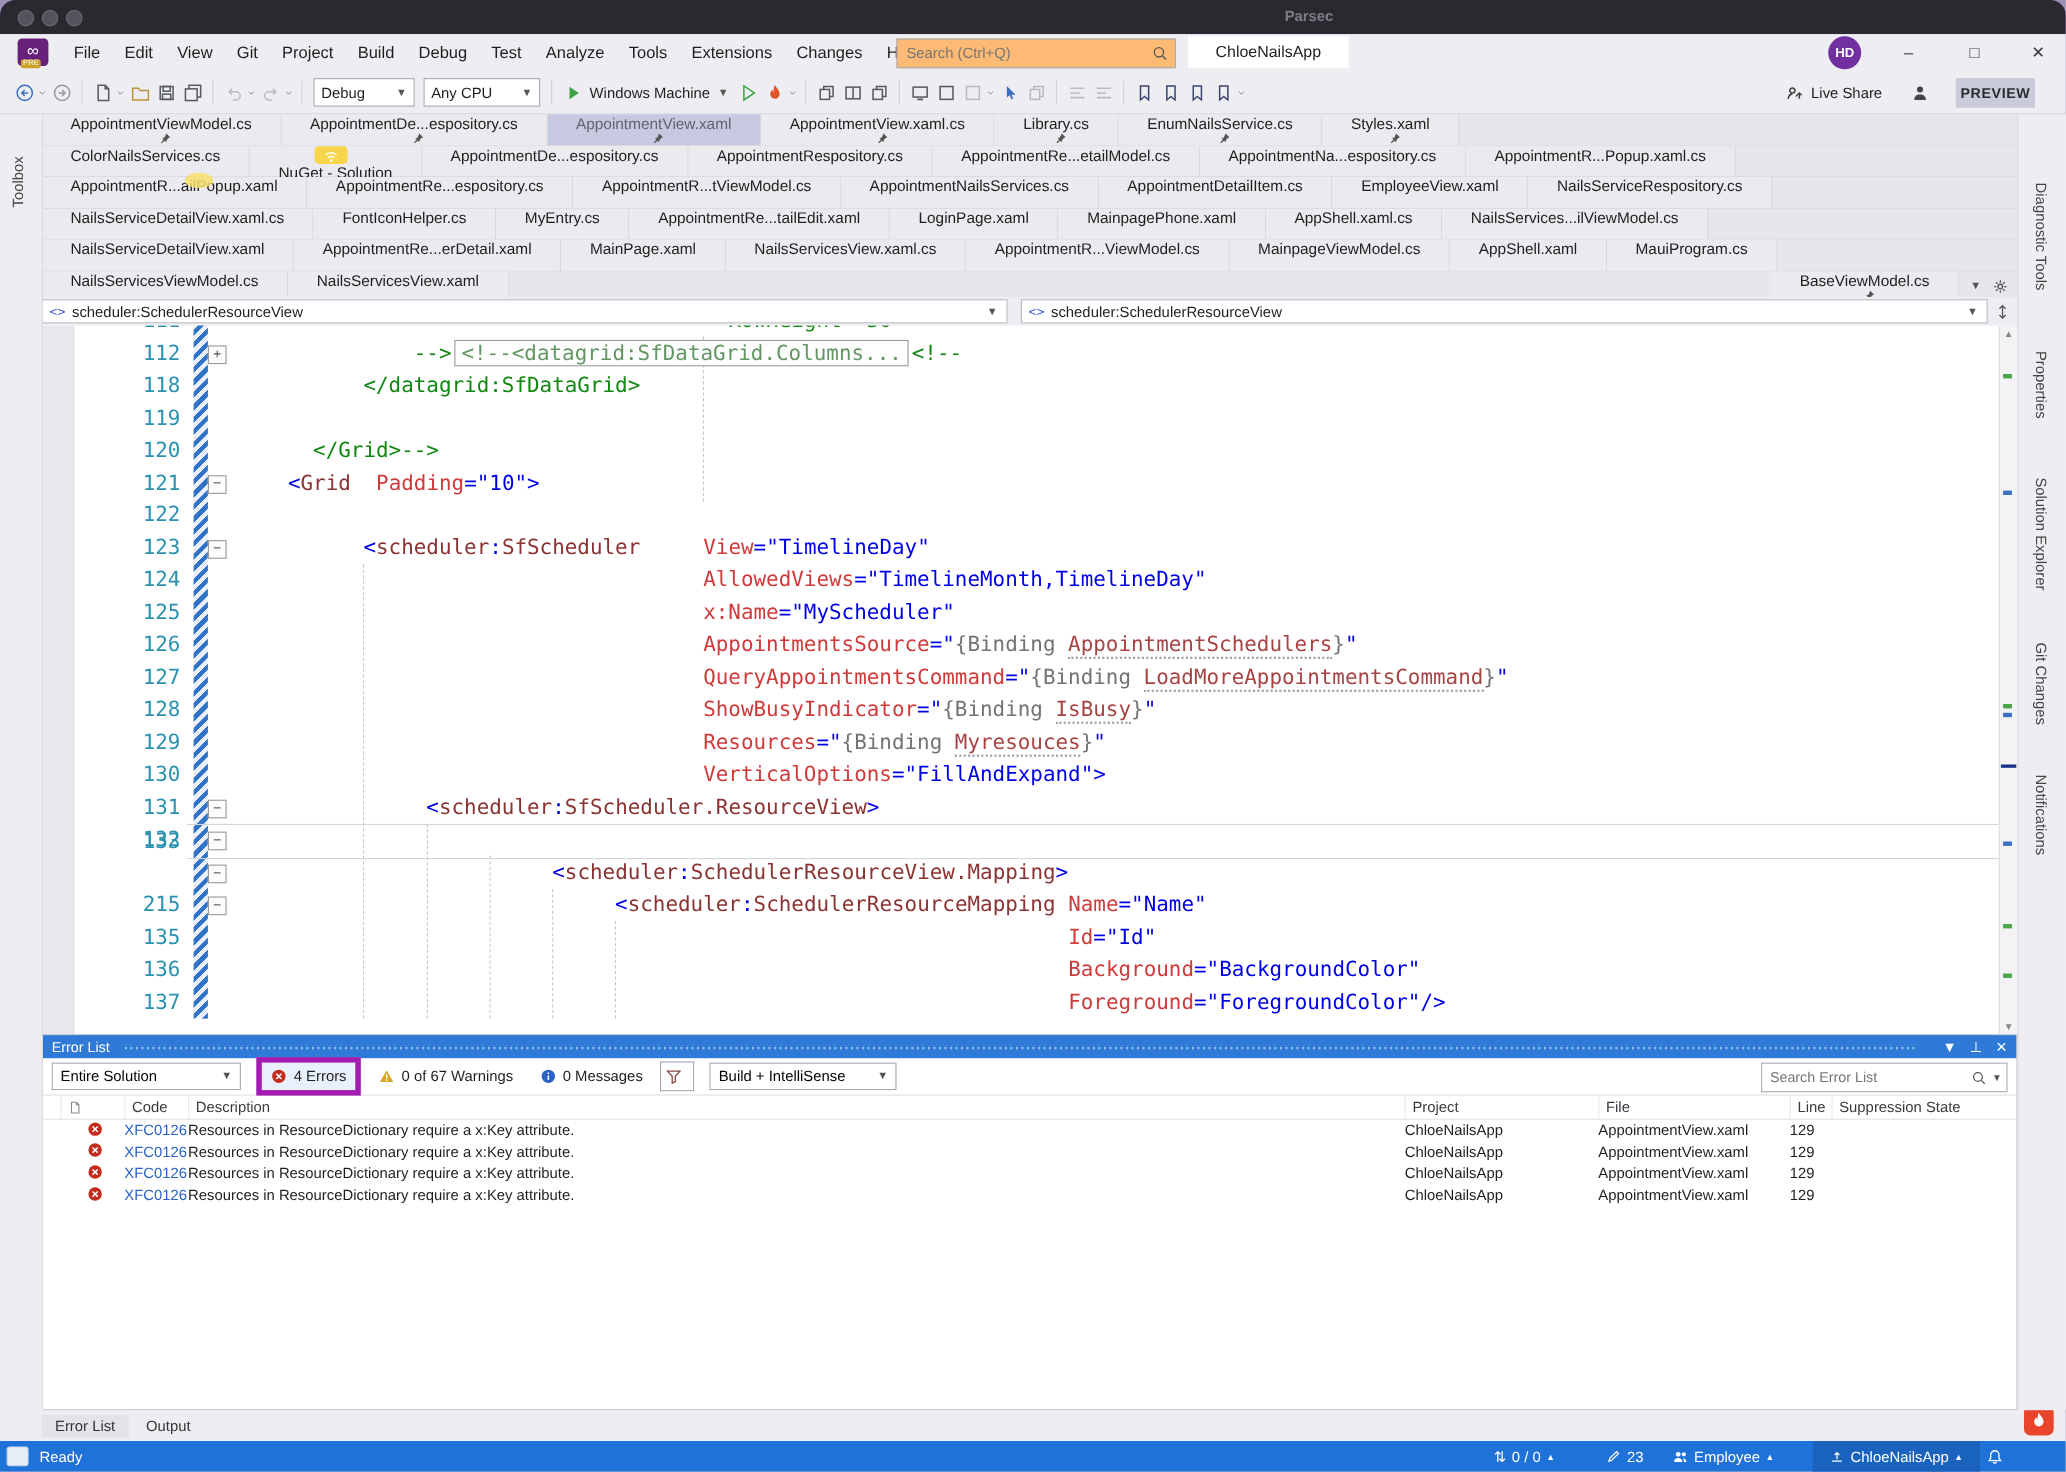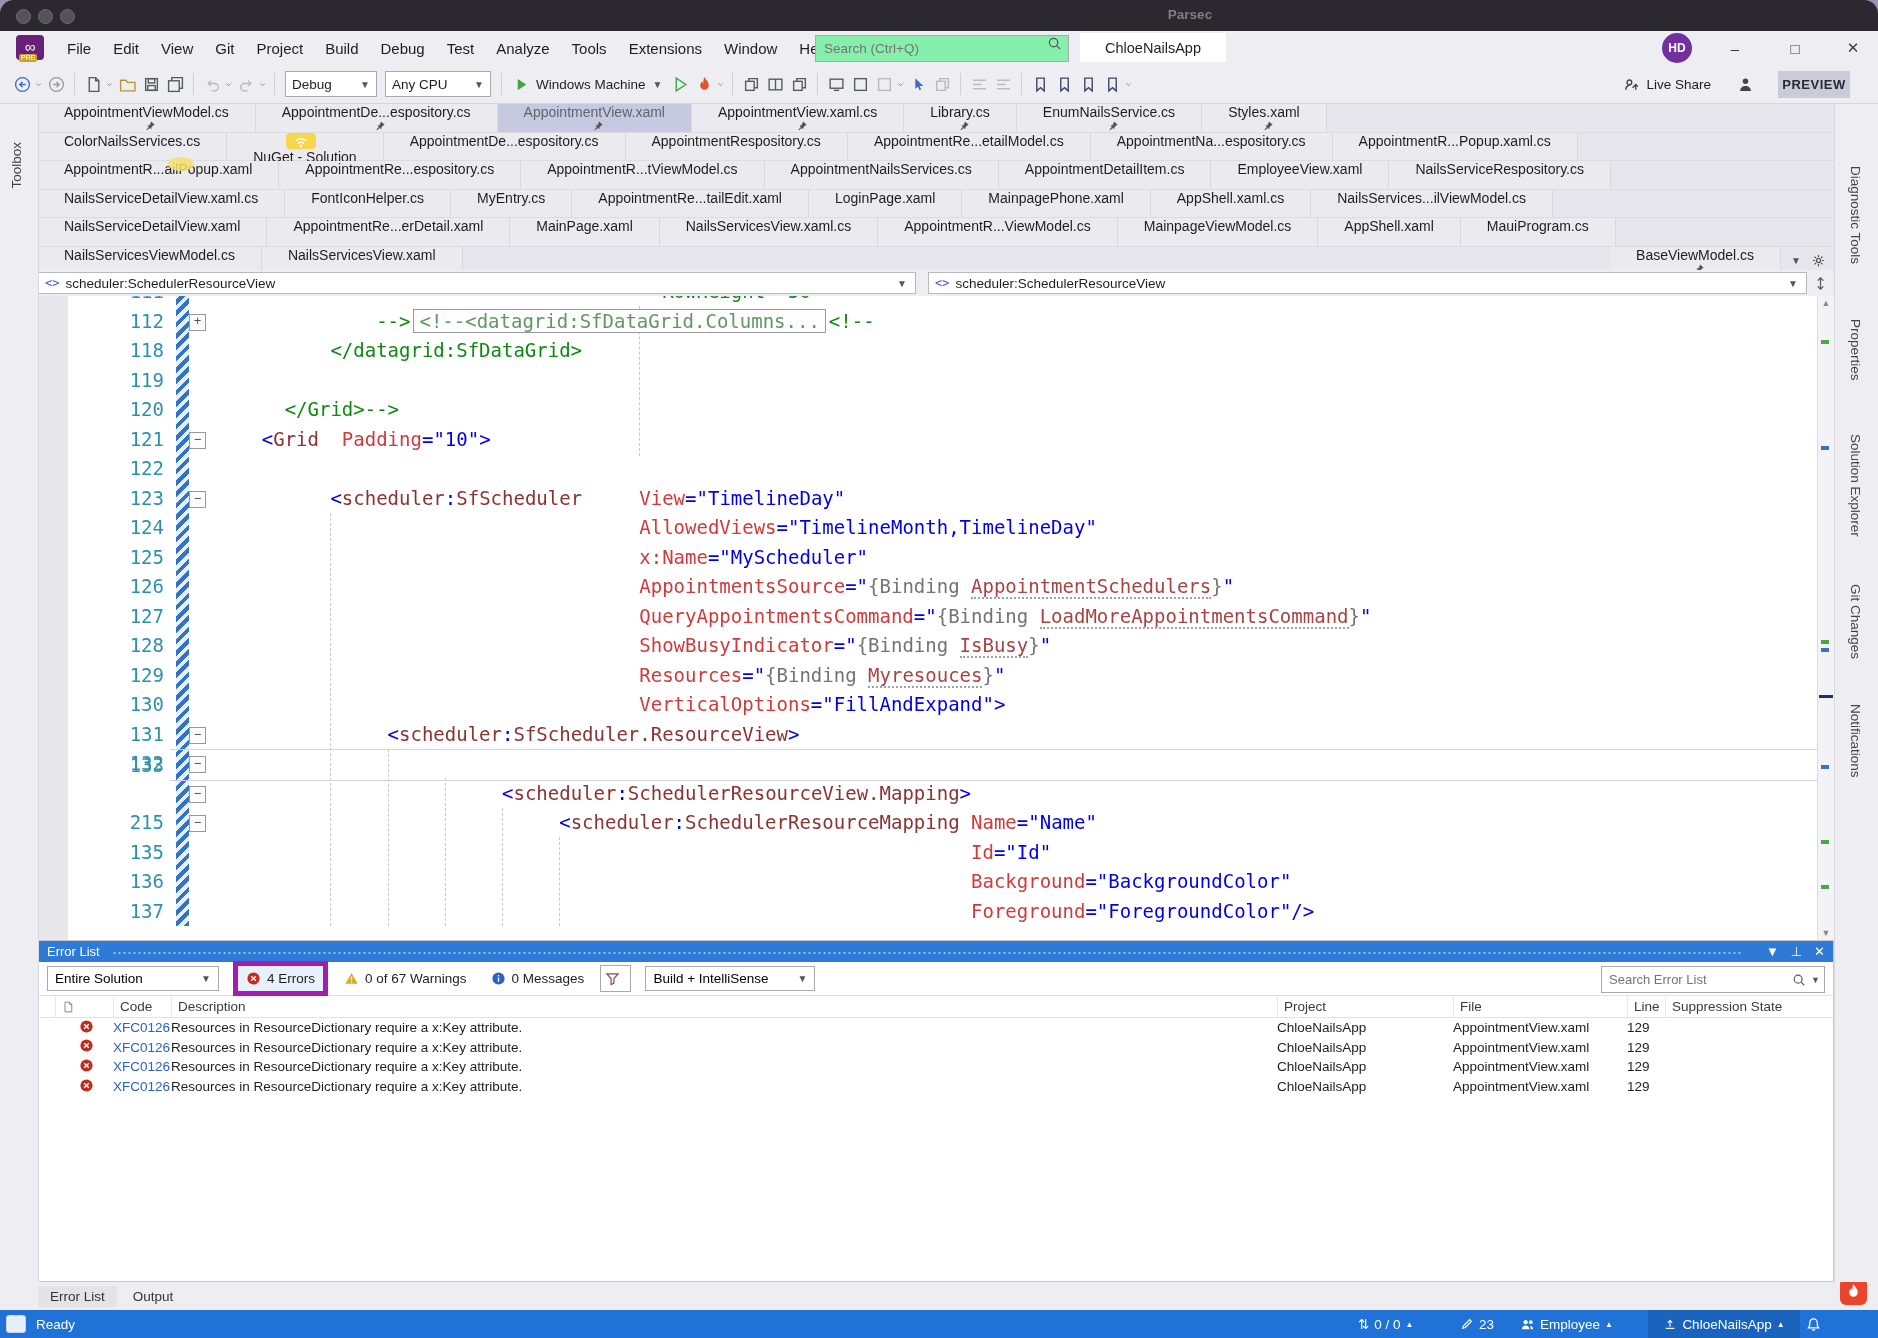--- a/index.html
+++ b/index.html
@@ -11,21 +11,21 @@
   .tl{position:absolute;top:9px;width:13px;height:13px;border-radius:50%;background:#55525c;border:1px solid #6e6b76;}
   #parsec-title{position:absolute;left:1130px;top:7px;width:120px;text-align:center;color:#7f7d88;font-size:13.5px;font-weight:bold;}
   
   #vswin{left:0;top:31px;width:1878px;height:1307px;background:#eeeef2;}
   #menu-row{left:0;top:0;width:100%;height:34px;}
   #vslogo{position:absolute;left:16px;top:4px;width:28px;height:25px;background:#68217a;border-radius:4px;color:#fff;
           font-size:15px;text-align:center;line-height:23px;}
   #vslogo .pre{position:absolute;left:3px;bottom:-2px;background:#c9a227;color:#fff;font-size:7px;padding:0 2px;border-radius:2px;line-height:8px;}
   #menu-items{position:absolute;left:56px;top:0;height:34px;display:flex;align-items:center;list-style:none;margin:0;padding:0;}
   #menu-items li{padding:0 11px;font-size:15px;color:#1e1e1e;cursor:default;}
-  #quick-search{position:absolute;left:815px;top:4px;width:252px;height:25px;background:#86efac;border:1px solid #a8a8b0;display:flex;}
+  #quick-search{position:absolute;left:815px;top:4px;width:252px;height:25px;background:#fdba74;border:1px solid #a8a8b0;display:flex;align-items:center;}
   #quick-search input{flex:1;border:0;outline:0;font-size:13.5px;color:#555;padding:0 8px;font-family:"Liberation Sans",sans-serif;background:transparent;}
   #app-chip{position:absolute;left:1080px;top:2px;width:146px;height:29px;background:#fff;font-size:14.5px;color:#1e1e1e;
             display:flex;align-items:center;justify-content:center;}
   #avatar{position:absolute;left:1662px;top:2px;width:30px;height:30px;border-radius:50%;background:#7030a0;color:#fff;
           font-size:12px;font-weight:bold;display:flex;align-items:center;justify-content:center;}
   .winbtn{position:absolute;top:0;width:46px;height:34px;display:flex;align-items:center;justify-content:center;color:#3a3a40;font-size:15px;}
   
   #toolbar-row{left:0;top:34px;width:100%;height:39px;border-bottom:1px solid #d5d5dc;display:flex;align-items:center;padding-left:10px;box-sizing:border-box;}
   .tbi{display:flex;align-items:center;justify-content:center;width:24px;height:26px;}
   .tbchev{width:10px;height:26px;display:flex;align-items:center;color:#6a6a72;}
@@ -124,21 +124,21 @@
         <li>Edit</li>
         <li>View</li>
         <li>Git</li>
         <li>Project</li>
         <li>Build</li>
         <li>Debug</li>
         <li>Test</li>
         <li>Analyze</li>
         <li>Tools</li>
         <li>Extensions</li>
-        <li>Window</li>
+        <li>Changes</li>
         <li>Help</li>
       </ul>
     <div id="quick-search">
       <input placeholder="Search (Ctrl+Q)" style="">
       <span id="qs-icon" style="margin-right:6px;display:flex;">
           <svg width="15" height="15" viewBox="0 0 16 16" fill="none" stroke="#555" stroke-width="1.3">
             <circle cx="7" cy="7" r="4.5"></circle>
             <line x1="10.5" y1="10.5" x2="14" y2="14"></line>
           </svg>
         </span>

